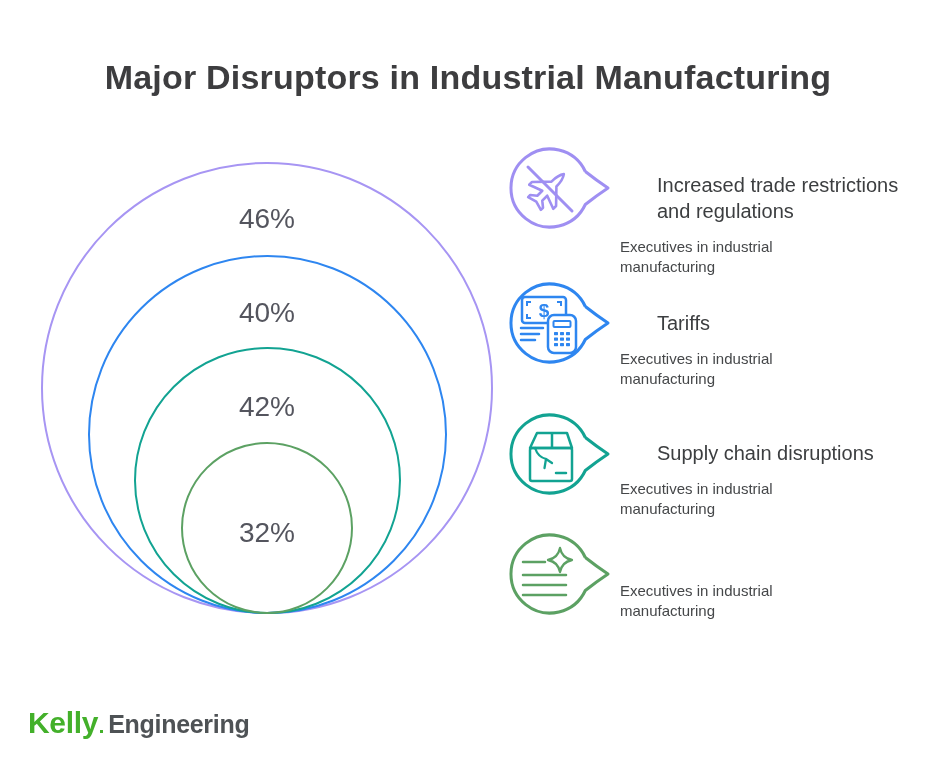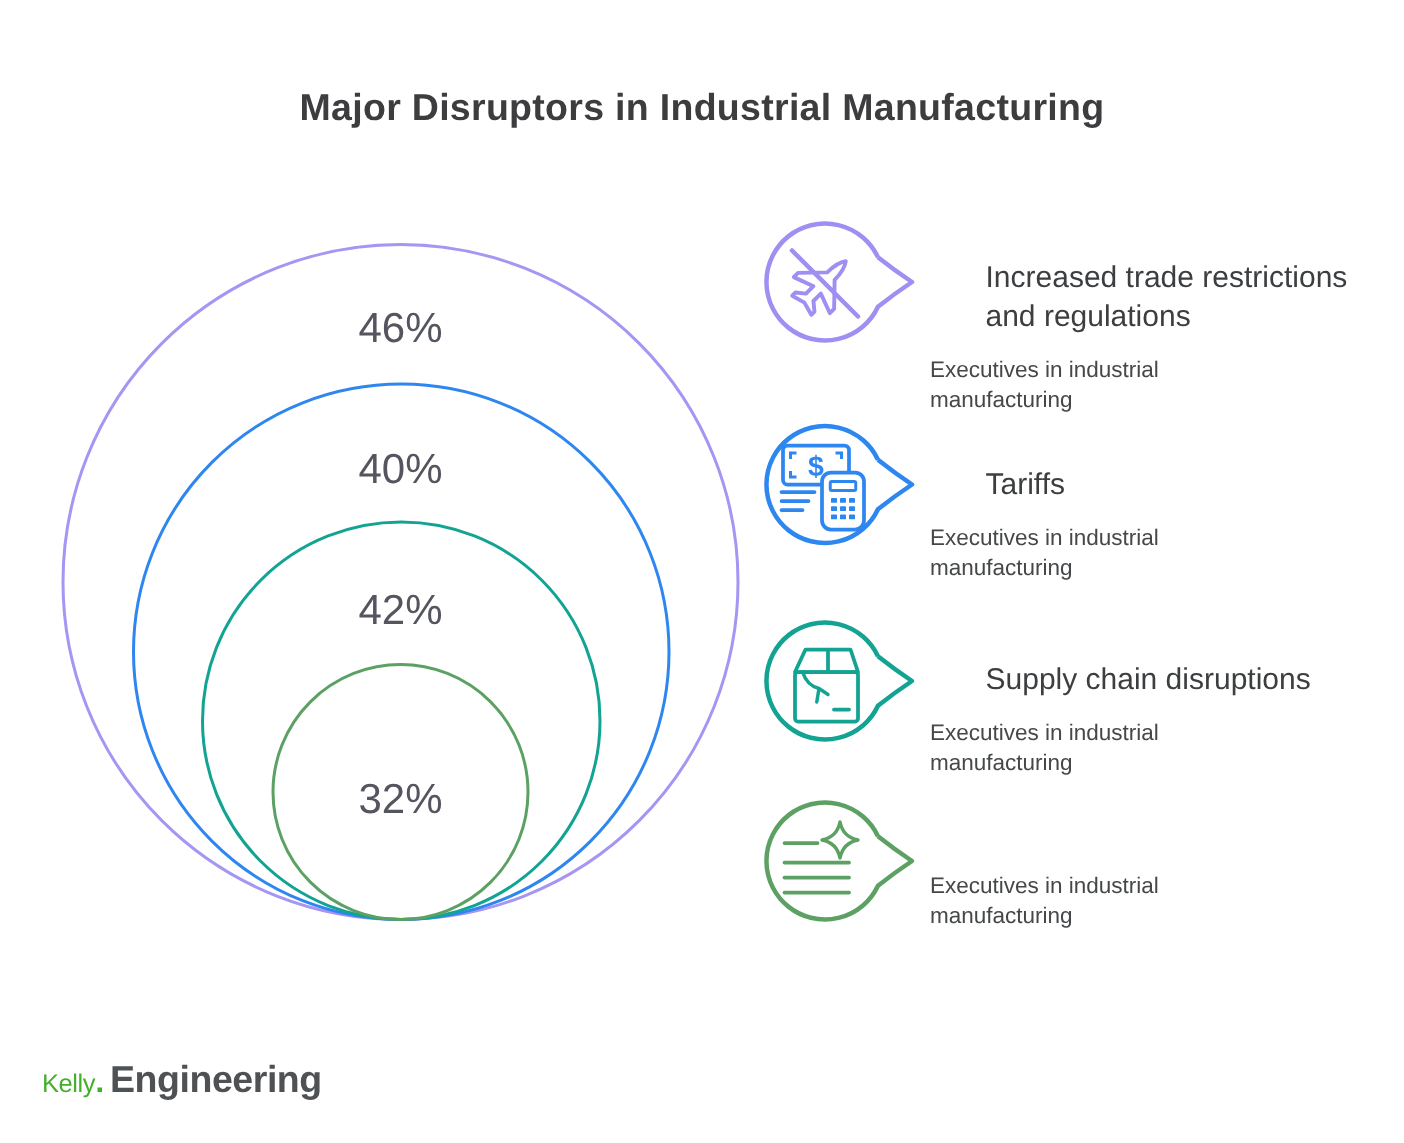--- a/index.html
+++ b/index.html
@@ -15,21 +15,21 @@
     --c-legend-title:#3C3E40;
     --c-sub:#454749;
   }
   *{margin:0;padding:0;box-sizing:border-box;}
   html,body{background:#fff;}
   body{font-family:"Liberation Sans", sans-serif;}
   .page{position:relative;width:936px;height:762px;background:#ffffff;overflow:hidden;}
 
   .main-title{
     position:absolute;top:58px;left:0;width:936px;
-    text-align:center;font-size:25px;font-weight:700;color:var(--c-title);
+    text-align:center;font-size:34px;font-weight:700;color:var(--c-title);
     letter-spacing:0.2px;
   }
 
   
   .ring{position:absolute;border-radius:50%;background:transparent;}
   .ring.purple{left:41px;top:162px;width:452px;height:452px;border:2px solid var(--c-chart-purple);}
   .ring.blue  {left:88px;top:255px;width:359px;height:359px;border:2px solid var(--c-blue);}
   .ring.teal  {left:134px;top:347px;width:267px;height:267px;border:2px solid var(--c-teal);}
   .ring.green {left:181px;top:442px;width:172px;height:172px;border:2px solid var(--c-green);}
 
@@ -56,21 +56,21 @@
   svg .st-purple{stroke:var(--c-purple);}
   svg .st-blue{stroke:var(--c-blue);}
   svg .st-teal{stroke:var(--c-teal);}
   svg .st-green{stroke:var(--c-green);}
   svg .no-fill{fill:none;}
   svg .white-fill{fill:#ffffff;}
   svg .f-blue{fill:var(--c-blue);}
 
   
   .brand{position:absolute;left:28px;top:706px;display:flex;align-items:baseline;}
-  .brand .kelly{font-size:17px;font-weight:400;color:var(--c-kelly);letter-spacing:-0.3px;}
+  .brand .kelly{font-size:30px;font-weight:700;color:var(--c-kelly);letter-spacing:-0.3px;}
   .brand .dot{display:inline-block;width:3px;height:3px;background:var(--c-kelly);margin:0 5px 1px 2px;}
   .brand .eng{font-size:25px;font-weight:700;color:var(--c-ink);letter-spacing:-0.3px;}
 </style>
 </head>
 <body>
 
 <div class="page">
 
   <h1 class="main-title">Major Disruptors in Industrial Manufacturing</h1>
 

